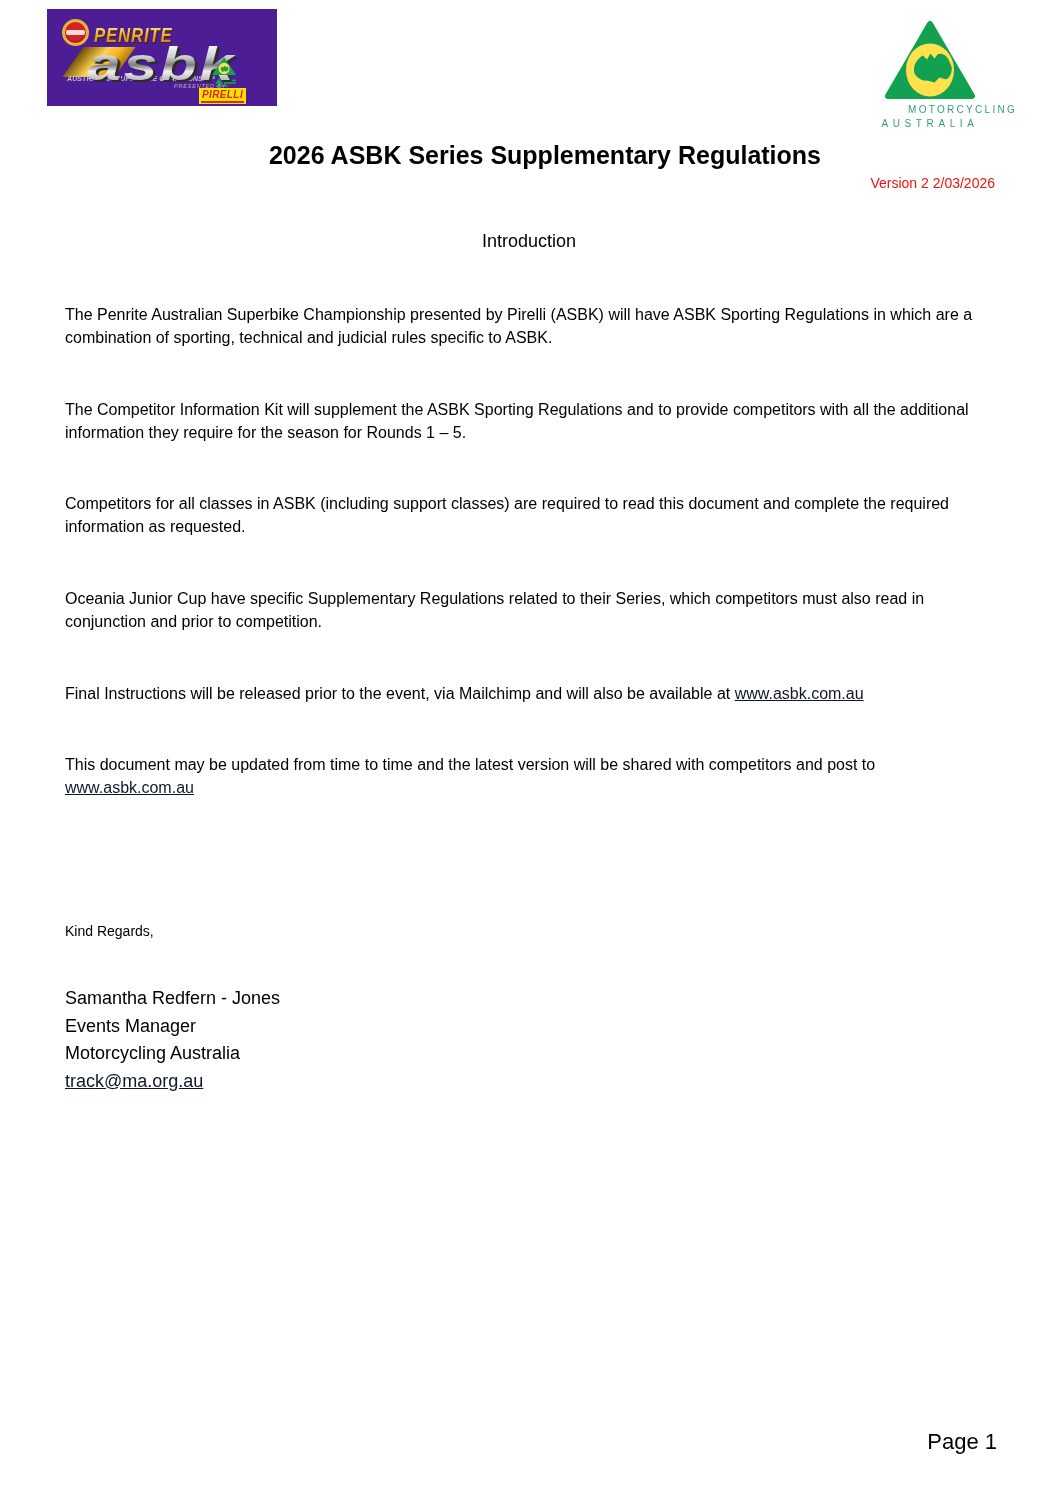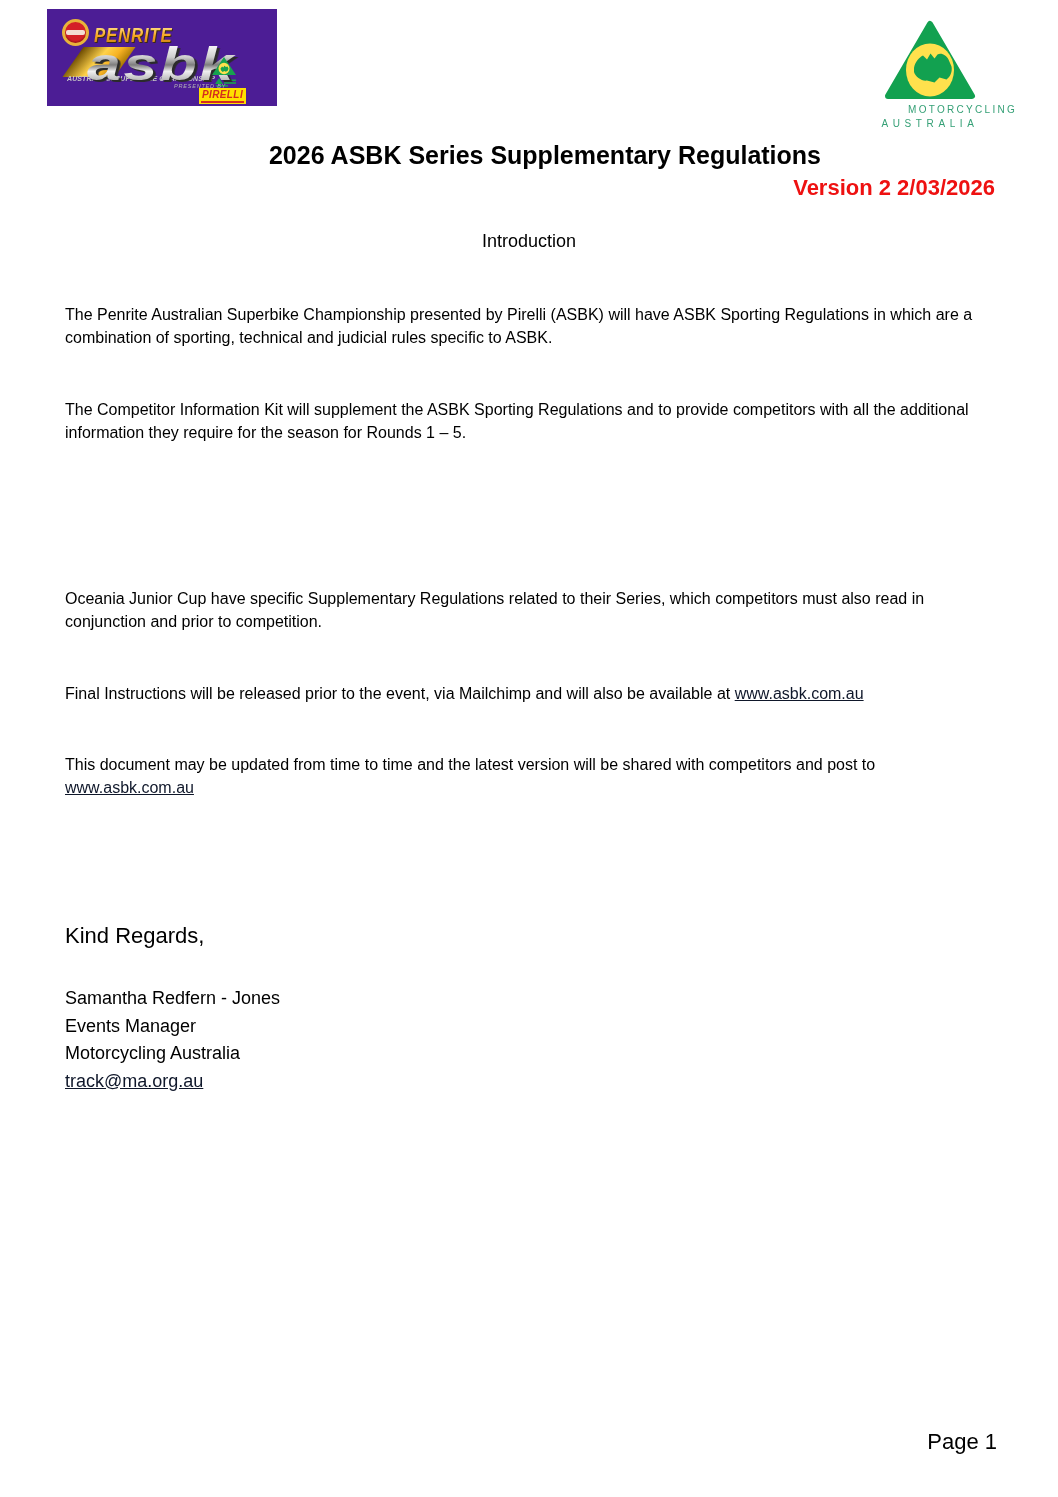--- a/index.html
+++ b/index.html
@@ -97,36 +97,36 @@
   .ma-line1 { letter-spacing: 2.3px; margin-top: 3px; padding-left: 32px; }
   .ma-line2 { letter-spacing: 4.6px; }
 
   
   .doc-title {
     position: absolute; top: 141px; left: 0; width: 1058px;
     text-align: center; font-size: 25px; font-weight: bold; margin-left: 16px;
   }
   .version-line {
     position: absolute; top: 175px; right: 63px;
-    font-size: 22px; font-weight: bold; color: #ee1111;
+    font-size: 14px; font-weight: normal; color: #ee1111;
   }
   .section-heading {
     position: absolute; top: 231px; left: 0; width: 1058px;
     text-align: center; font-size: 18px;
   }
   .body-p {
     position: absolute; left: 65px; width: 930px;
     font-size: 16px; line-height: 23px; margin: 0;
   }
   .p1 { top: 303px; } .p2 { top: 398px; } .p3 { top: 492px; }
   .p4 { top: 587px; } .p5 { top: 682px; } .p6 { top: 753px; }
   a.link, .link {
     color: #0f172a; text-decoration: underline; cursor: pointer;
   }
-  .sig-closing { position: absolute; left: 65px; top: 923px; font-size: 22px; }
+  .sig-closing { position: absolute; left: 65px; top: 923px; font-size: 14px; }
   .sig-block { position: absolute; left: 65px; top: 985px; font-size: 18px; line-height: 27.5px; }
   .page-footer {
     position: absolute; top: 1429px; right: 61px; font-size: 22px; padding-left: 40px;
   }
 </style>
 </head>
 <body>
 
 <div class="page">
 
@@ -166,20 +166,21 @@
     <div class="ma-text ma-line1">MOTORCYCLING</div>
     <div class="ma-text ma-line2">AUSTRALIA</div>
   </div>
 
   <div class="doc-title">2026 ASBK Series Supplementary Regulations</div>
   <div class="version-line">Version 2 2/03/2026</div>
   <div class="section-heading">Introduction</div>
 
   <p class="body-p p1"><span>The Penrite Australian Superbike Championship presented by Pirelli (ASBK) will have ASBK Sporting Regulations in which are a combination of sporting, technical and judicial rules specific to ASBK.</span></p>
   <p class="body-p p2"><span>The Competitor Information Kit will supplement the ASBK Sporting Regulations and to provide competitors with all the additional information they require for the season for Rounds 1 – 5.</span></p>
+  <p class="body-p p3"><span>Competitors for all classes in ASBK (including support classes) are required to read this document and complete the required information as requested.</span></p>
   <p class="body-p p4"><span>Oceania Junior Cup have specific Supplementary Regulations related to their Series, which competitors must also read in conjunction and prior to competition.</span></p>
   <p class="body-p p5"><span>Final Instructions will be released prior to the event, via Mailchimp and will also be available at </span><a class="link">www.asbk.com.au</a></p>
   <p class="body-p p6"><span>This document may be updated from time to time and the latest version will be shared with competitors and post to </span><a class="link">www.asbk.com.au</a></p>
 
   <div class="sig-closing">Kind Regards,</div>
   <div class="sig-block">
     <div>Samantha Redfern - Jones</div>
     <div>Events Manager</div>
     <div>Motorcycling Australia</div>
     <div><a class="link">track@ma.org.au</a></div>

